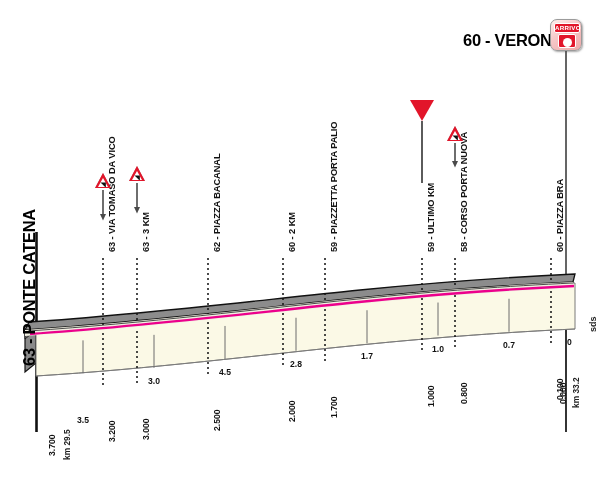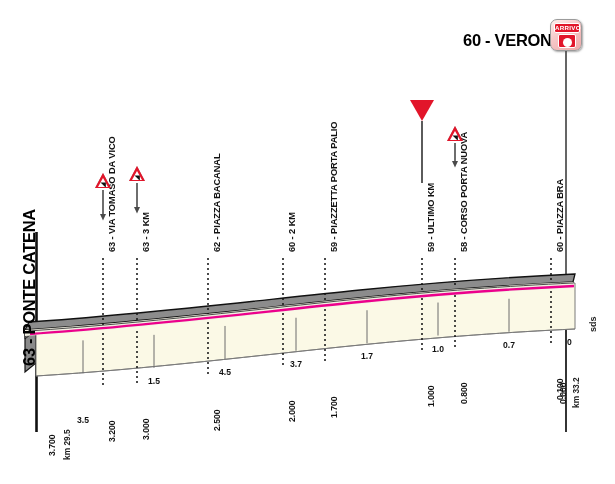--- a/index.html
+++ b/index.html
@@ -231,23 +231,23 @@
       <div class="vtext tick-dist" style="left: 141px; top: 440px;">3.000</div>
       <div class="vtext tick-dist" style="left: 212px; top: 431px;">2.500</div>
       <div class="vtext tick-dist" style="left: 287px; top: 422px;">2.000</div>
       <div class="vtext tick-dist" style="left: 329px; top: 418px;">1.700</div>
       <div class="vtext tick-dist" style="left: 426px; top: 407px;">1.000</div>
       <div class="vtext tick-dist" style="left: 459px; top: 404px;">0.800</div>
       <div class="vtext tick-dist" style="left: 555px; top: 400px;">0.100</div>
     </div>
   <div id="tick-labels">
       <div class="htext tick-major" style="left: 77px; top: 381.194px; margin-top: 34px;">3.5</div>
-      <div class="htext tick-major" style="left: 148px; top: 375.845px;">1.5</div>
+      <div class="htext tick-major" style="left: 148px; top: 375.845px;">3.0</div>
       <div class="htext tick-major" style="left: 219px; top: 366.96px;">4.5</div>
-      <div class="htext tick-major" style="left: 290px; top: 358.762px;">3.7</div>
+      <div class="htext tick-major" style="left: 290px; top: 358.762px;">2.8</div>
       <div class="htext tick-major" style="left: 361px; top: 351.237px;">1.7</div>
       <div class="htext tick-major" style="left: 432px; top: 343.545px;">1.0</div>
       <div class="htext tick-major" style="left: 503px; top: 339.75px;">0.7</div>
       <div class="htext tick-major" style="left: 567px; top: 337.083px;">0</div>
     </div>
   <div id="icons">
       <div class="warn-tri" style="left: 94.5px; top: 173px;">
         <div class="tri-red"></div>
         <div class="tri-white"></div>
         <div class="tri-glyph">◥</div>

